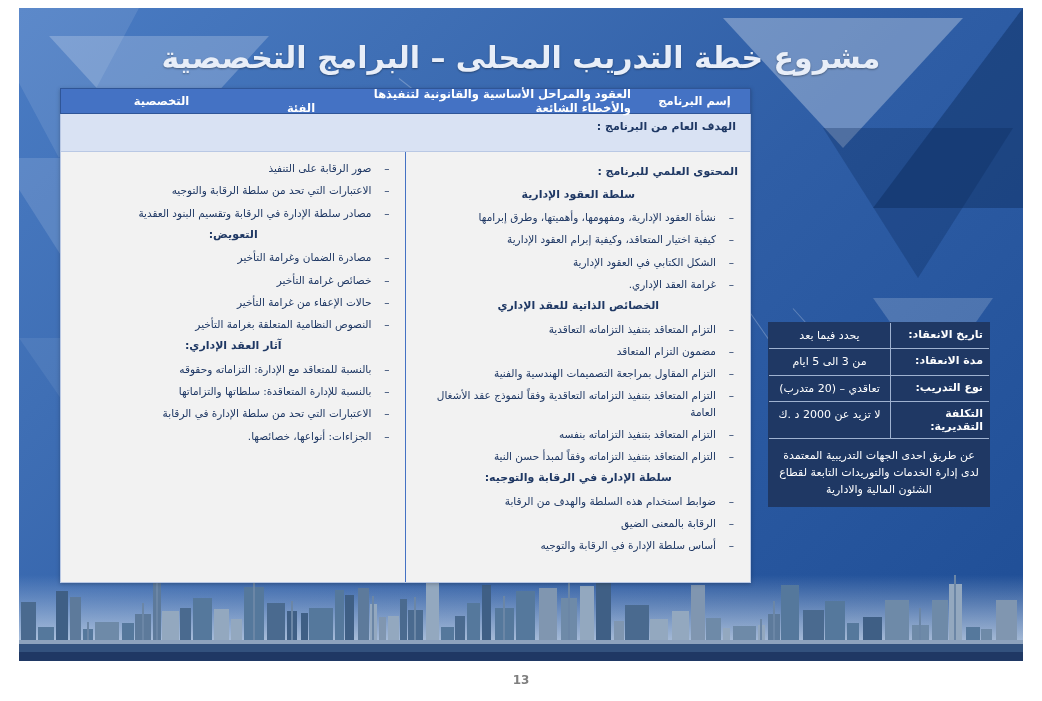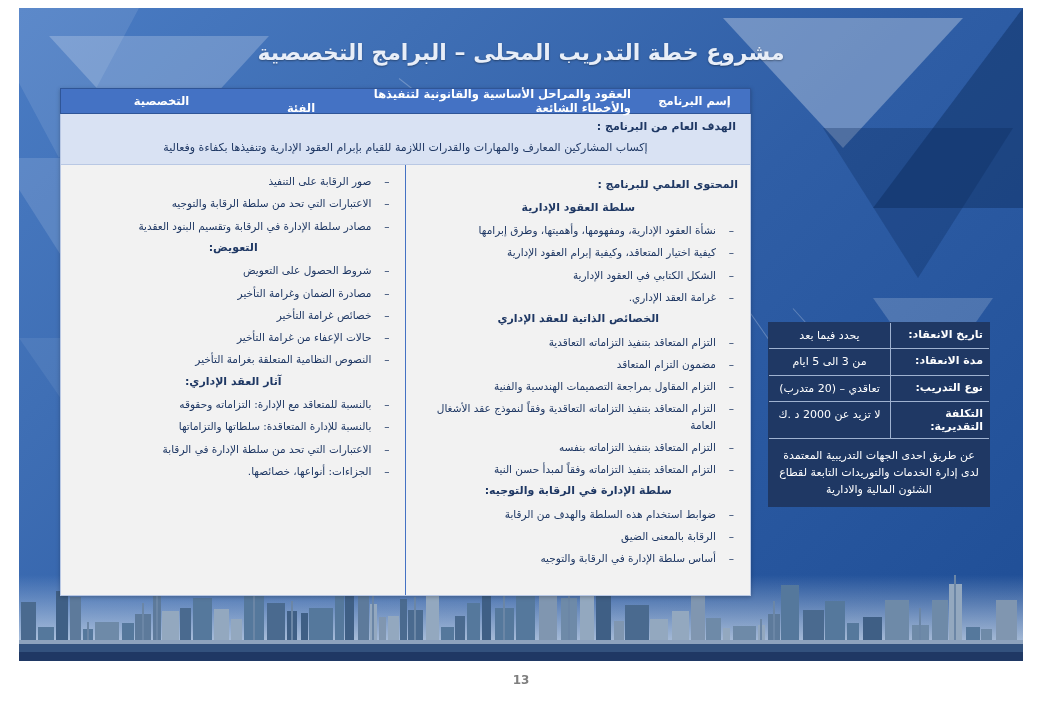--- a/index.html
+++ b/index.html
@@ -36,21 +36,21 @@
   
   .skyline{position:absolute;left:19px;bottom:48px;width:1004px;height:78px;overflow:hidden;}
   .sky-grad{position:absolute;inset:0;background:linear-gradient(180deg,rgba(190,205,225,0.0) 0%,rgba(205,218,233,0.55) 60%,rgba(215,226,238,0.85) 100%);}
   .bld{position:absolute;bottom:8px;background:#5d7392;}
   .ground{position:absolute;left:0;bottom:0;width:100%;height:9px;background:#33527e;}
   .ground2{position:absolute;left:0;bottom:9px;width:100%;height:4px;background:#8ea3bd;}
 
   
   .slide-title{
     position:absolute;left:0;right:0;top:40px;text-align:center;
-    color:#e8eef8;font-size:22px;font-weight:bold;letter-spacing:0.5px;
+    color:#e8eef8;font-size:30px;font-weight:bold;letter-spacing:0.5px;
     text-shadow:0 1px 2px rgba(0,0,0,0.35);
   }
 
   
   .main-table{
     position:absolute;left:60px;top:88px;width:691px;
     background:#ffffff;
     box-shadow:0 1px 4px rgba(0,0,0,0.25);
   }
   .mt-header{
@@ -221,21 +221,20 @@
 
     <div class="mt-header">
       <div class="h-cell h-name">إسم البرنامج</div>
       <div class="h-cell h-program">العقود والمراحل الأساسية والقانونية لتنفيذها والأخطاء الشائعة</div>
       <div class="h-cell h-cat">الفئة</div>
       <div class="h-cell h-spec">التخصصية</div>
     </div>
 
     <div class="mt-goal">
       <div class="goal-label">الهدف العام من البرنامج :</div>
-      <div class="goal-text">إكساب المشاركين المعارف والمهارات والقدرات اللازمة للقيام بإبرام العقود الإدارية وتنفيذها بكفاءة وفعالية</div>
     </div>
 
     <div class="mt-body">
       <div class="col col-right">
         <div class="sec-title">المحتوى العلمي للبرنامج :</div>
         <div id="right-col-groups">
             <div class="sec-title center">سلطة العقود الإدارية</div>
             <ul class="dash">
               <li>نشأة العقود الإدارية، ومفهومها، وأهميتها، وطرق إبرامها</li>
               <li>كيفية اختيار المتعاقد، وكيفية إبرام العقود الإدارية</li>
@@ -261,21 +260,20 @@
       </div>
       <div class="col col-left">
         <div id="left-col-groups">
             <ul class="dash">
               <li>صور الرقابة على التنفيذ</li>
               <li>الاعتبارات التي تحد من سلطة الرقابة والتوجيه</li>
               <li>مصادر سلطة الإدارة في الرقابة وتقسيم البنود العقدية</li>
             </ul>
             <div class="sec-title center">التعويض:</div>
             <ul class="dash">
-              <li>شروط الحصول على التعويض</li>
               <li>مصادرة الضمان وغرامة التأخير</li>
               <li>خصائص غرامة التأخير</li>
               <li>حالات الإعفاء من غرامة التأخير</li>
               <li>النصوص النظامية المتعلقة بغرامة التأخير</li>
             </ul>
             <div class="sec-title center">آثار العقد الإداري:</div>
             <ul class="dash">
               <li>بالنسبة للمتعاقد مع الإدارة: التزاماته وحقوقه</li>
               <li>بالنسبة للإدارة المتعاقدة: سلطاتها والتزاماتها</li>
             </ul>

